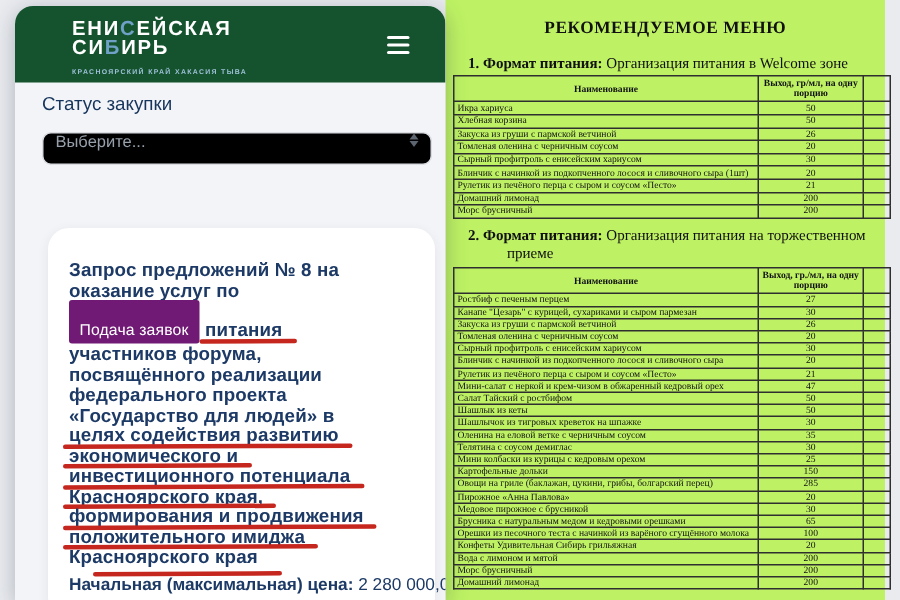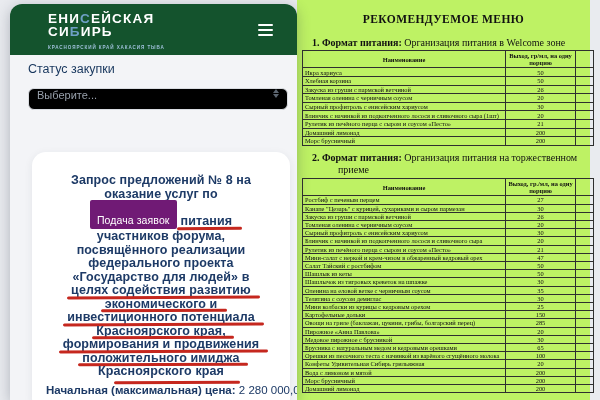--- a/index.html
+++ b/index.html
@@ -47,21 +47,21 @@
   .select .ph{font-size:11px;color:#98a0ab;flex:1;}
   .stepper{display:flex;flex-direction:column;align-items:center;gap:1px;}
   .stepper .up{width:0;height:0;border-left:3.5px solid transparent;border-right:3.5px solid transparent;
                border-bottom:4px solid #5c6570;}
   .stepper .down{width:0;height:0;border-left:3.5px solid transparent;border-right:3.5px solid transparent;
                border-top:4px solid #5c6570;}
 
   .card{position:absolute;left:22px;top:148px;width:258px;height:260px;background:#ffffff;
         border-radius:14px;box-shadow:0 2px 8px rgba(40,50,70,.08);padding:22px 14px 0 14px;cursor:pointer;}
   .cline{position:relative;font-size:12.5px;line-height:13.5px;font-weight:bold;color:#1d3a66;
-         letter-spacing:.1px;white-space:nowrap;text-align:center;}
+         letter-spacing:.1px;white-space:nowrap;}
   .cline .txt{position:relative;display:inline-block;}
   .badge{display:inline-block;background:#701a75;color:#fff;font-size:10.5px;font-weight:normal;
          line-height:13px;padding:14px 7px 2px;border-radius:2px;margin-right:4px;position:relative;top:-1px;}
   .ul::after{content:"";position:absolute;left:-4px;right:-9px;bottom:-1px;height:2.6px;
              background:#c5271e;border-radius:2px;transform:rotate(-.25deg);}
   .ul-off::after{bottom:-5px;left:16px;right:-16px;}
   .price{position:absolute;left:14px;top:232px;font-size:11.5px;color:#1d3a66;white-space:nowrap;}
   .price b{font-weight:bold;}
 </style>
 </head>

